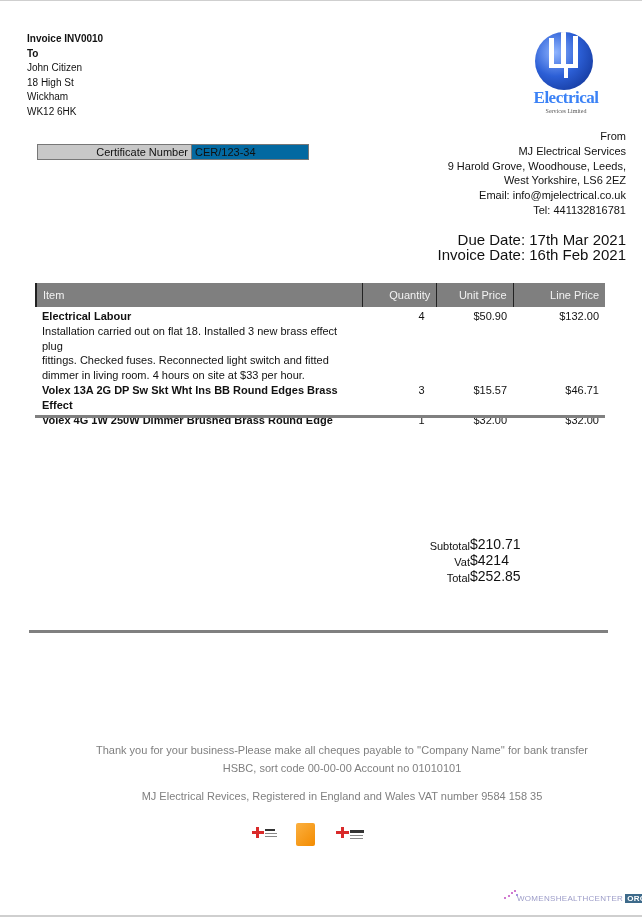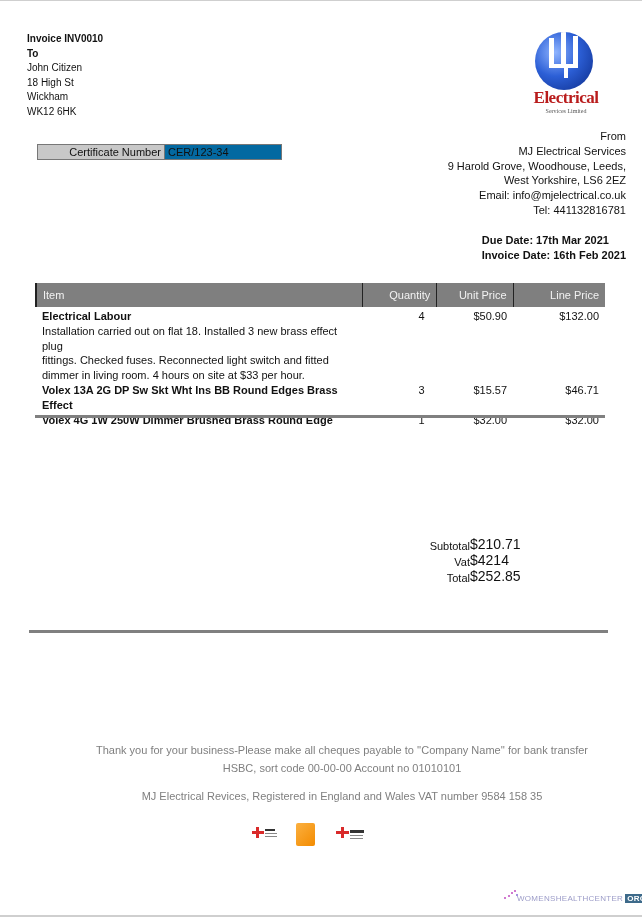--- a/index.html
+++ b/index.html
@@ -9,31 +9,31 @@
   .bottomline { position: absolute; left: 0; top: 915px; width: 642px; height: 2px; background: #cfcfcf; }
 
   .to-block { position: absolute; left: 27px; top: 32px; line-height: 14.6px; font-size: 10px; }
   .to-block .b { font-weight: bold; }
 
   .logo { position: absolute; left: 527px; top: 32px; width: 78px; height: 86px; }
   .logo .circle { position: absolute; left: 8px; top: 0; width: 58px; height: 58px; border-radius: 50%;
     background: radial-gradient(circle at 35% 35%, #8fb4ff 0%, #2c5fd6 45%, #0b2a86 100%); overflow: hidden; }
   .logo .bar { position: absolute; background: #ffffff; width: 5px; }
   .logo .word { position: absolute; left: 0; top: 56px; width: 78px; text-align: center; font-family: "Liberation Serif", serif;
-    font-weight: bold; font-size: 17px; color: #b91c1c; letter-spacing: -0.5px; }
+    font-weight: bold; font-size: 17px; color: #3b82f6; letter-spacing: -0.5px; }
   .logo .sub { position: absolute; left: 0; top: 76px; width: 78px; text-align: center; font-family: "Liberation Serif", serif;
     font-size: 6px; color: #555; }
 
   .cert { position: absolute; left: 37px; top: 144px; border-collapse: collapse; font-size: 11px; }
   .cert td { border: 1px solid #777; height: 15px; padding: 0 3px; line-height: 14px; }
-  .cert td.k { background: #c8c8c8; text-align: right; width: 127px; }
+  .cert td.k { background: #c8c8c8; text-align: right; width: 154px; }
   .cert td.v { background: #0369a1; width: 117px; }
 
   .from { position: absolute; right: 16px; top: 129px; text-align: right; line-height: 14.8px; font-size: 11px; }
-  .dates { position: absolute; right: 16px; top: 233px; text-align: left; line-height: 14.8px; font-size: 11px; font-weight: bold; }
+  .dates { position: absolute; right: 16px; top: 233px; text-align: right; line-height: 14.8px; font-size: 15px; font-weight: normal; }
 
   .items { position: absolute; left: 35px; top: 283px; width: 570px; border-collapse: collapse; font-size: 11px; }
   .items th { background: #7f7f7f; color: #f2f2f2; font-weight: normal; height: 24px; padding: 0 6px; }
   .items th.item { text-align: left; border-left: 2px solid #222; }
   .items th.num { text-align: right; border-left: 1px solid #222; }
   .items td { vertical-align: top; padding: 0 6px; line-height: 14.8px; }
   .items td.num { text-align: right; }
   .items td.qty { text-align: right; padding-right: 12px; }
   .items .b { font-weight: bold; }
   .rule { position: absolute; left: 35px; top: 415px; width: 570px; height: 3px; background: #808080; }

